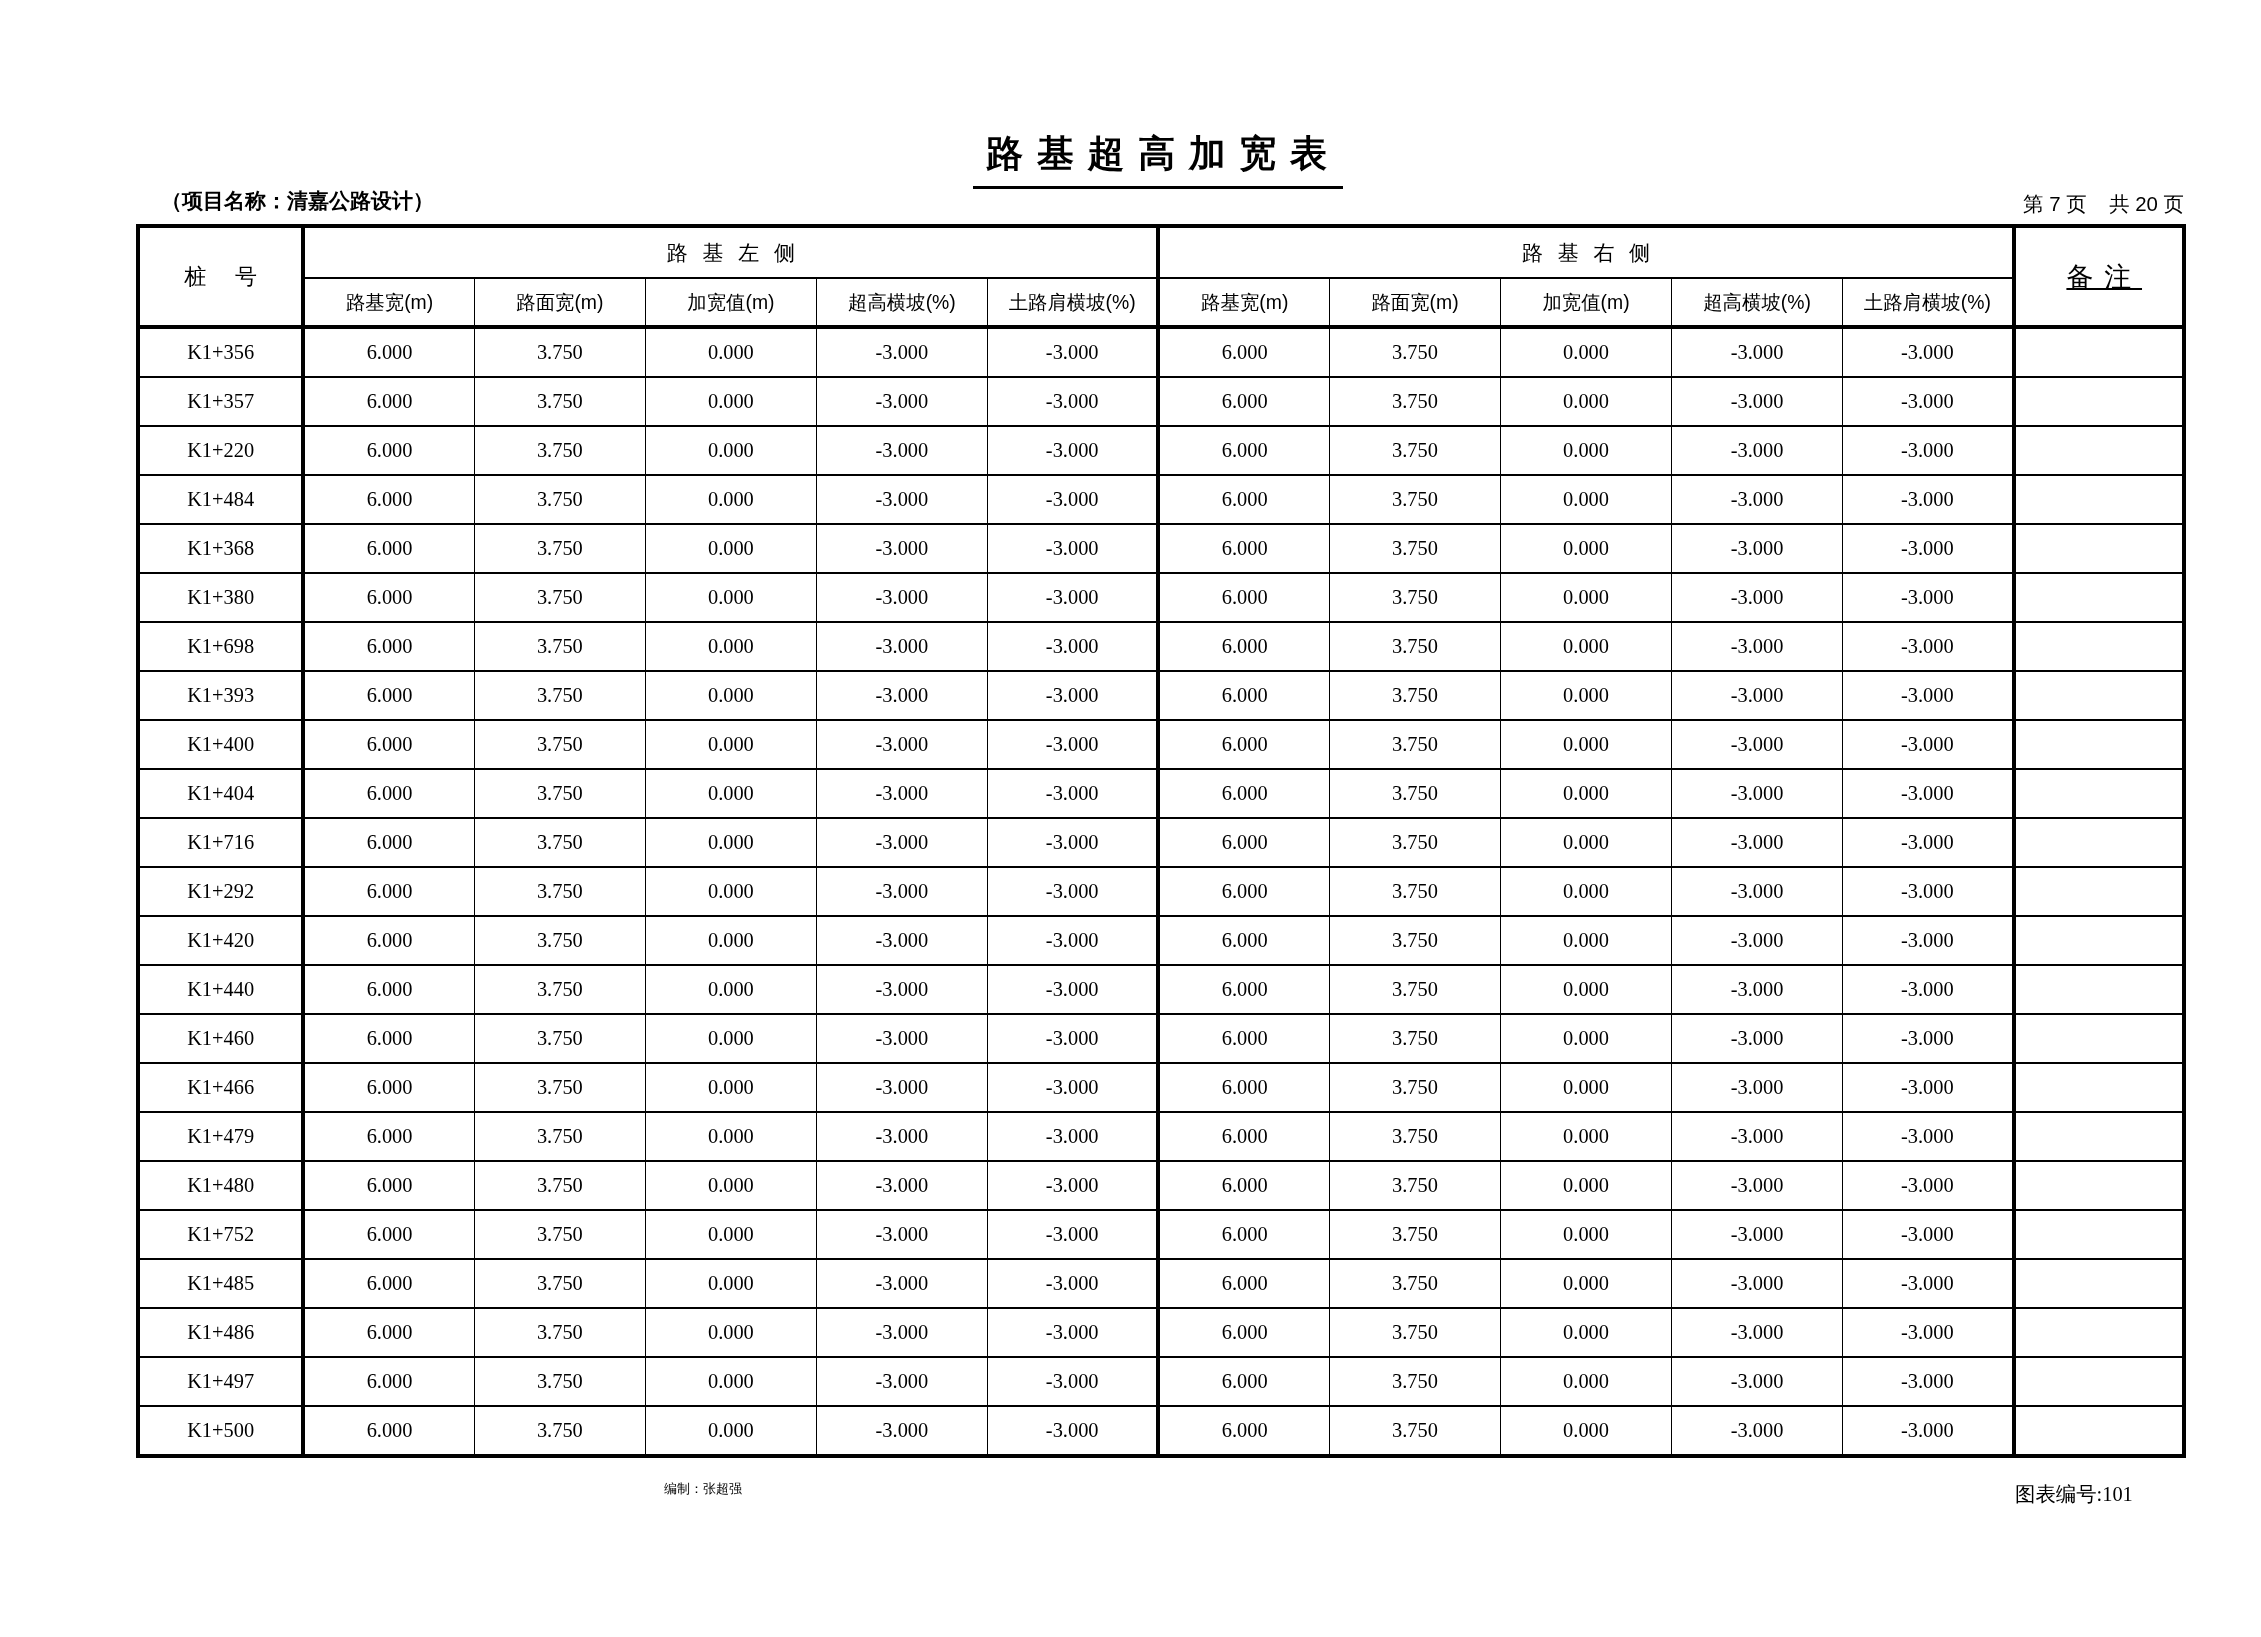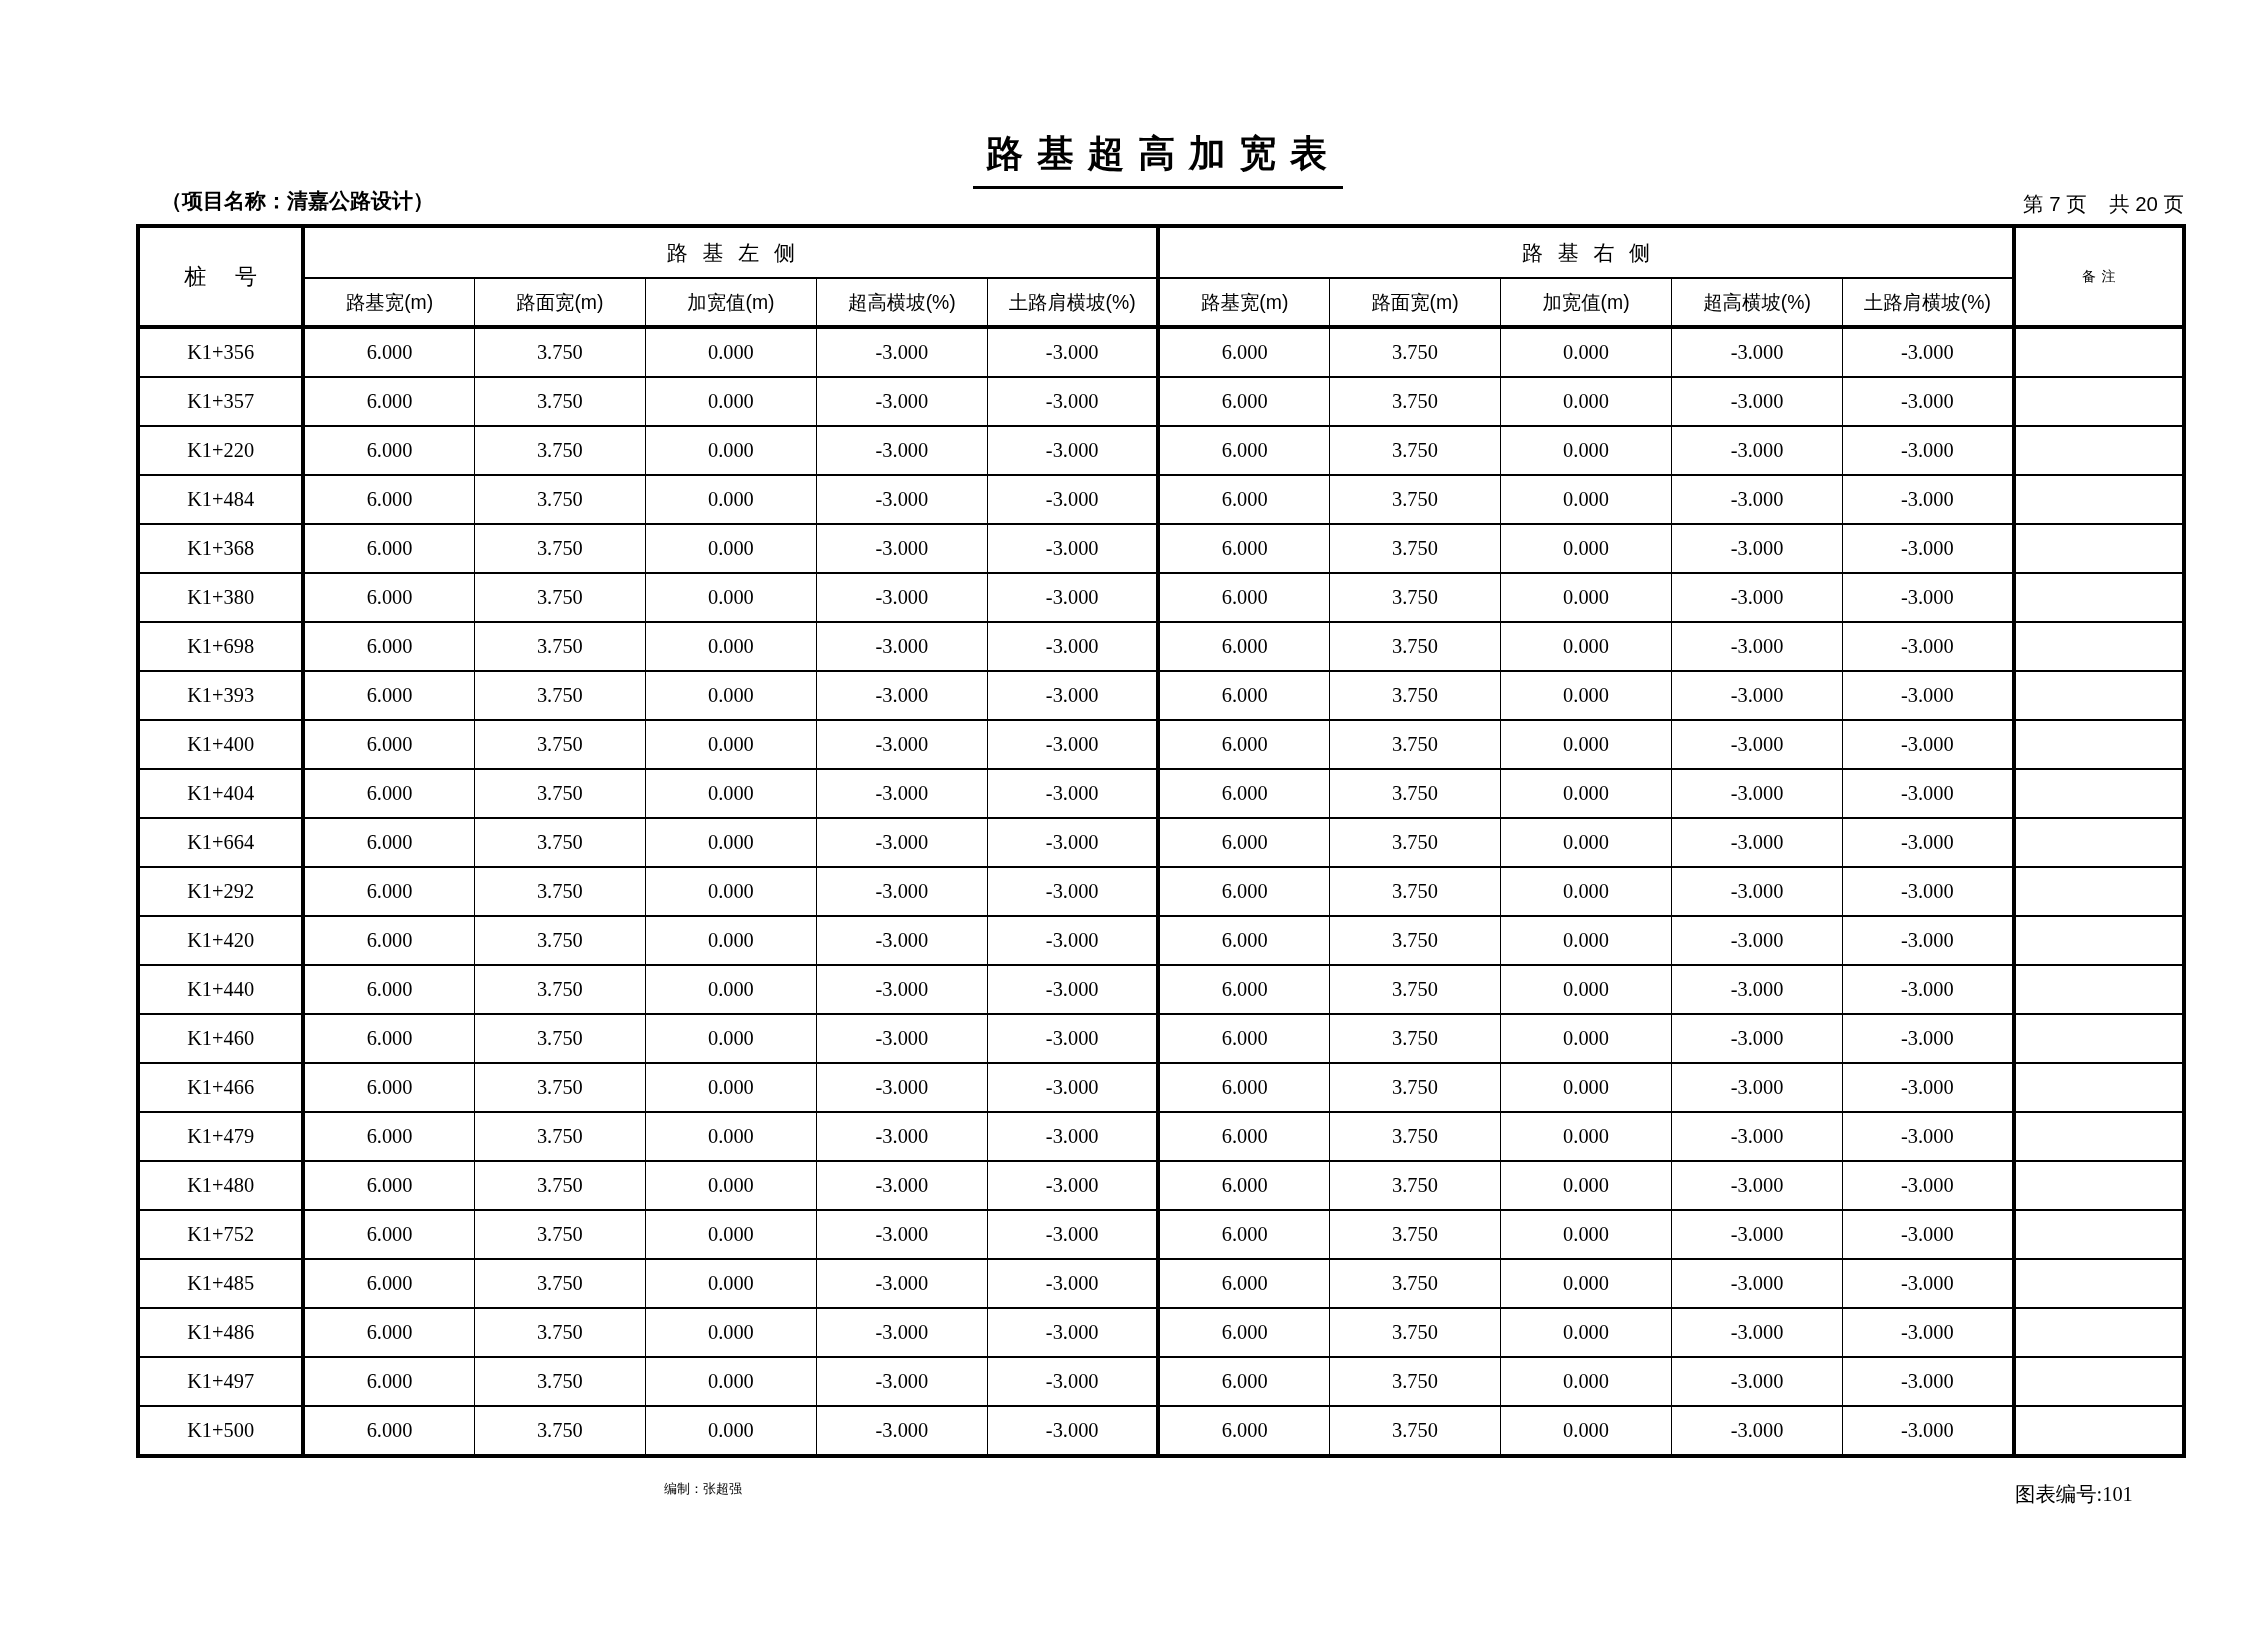--- a/index.html
+++ b/index.html
@@ -75,24 +75,25 @@
     border-bottom: 4.1px solid #000;
   }
   th.group-h {
     height: 49px;
     font-size: 21px;
     letter-spacing: 0.7em;
     padding-left: 0.7em;
     border-bottom: 2.3px solid #000;
   }
   th.remark-h {
-    font-size: 14px;
+    font-size: 27px;
     letter-spacing: 0.4em;
     padding-left: 0.4em;
     border-bottom: 4.1px solid #000;
+    text-decoration: underline;
   }
   tr.sub th {
     height: 46px;
     font-size: 19.4px;
     border-bottom: 4.1px solid #000;
   }
   .thickR { border-right: 4.5px solid #000 !important; }
   .tbl tbody td {
     height: 47px;
     font-family: "Liberation Serif", serif;
@@ -301,21 +302,21 @@
           <td>-3.000</td>
           <td class="thickR">-3.000</td>
           <td>6.000</td>
           <td>3.750</td>
           <td>0.000</td>
           <td>-3.000</td>
           <td class="thickR">-3.000</td>
           <td></td>
         </tr>
         <tr>
-          <td class="thickR">K1+664</td>
+          <td class="thickR">K1+716</td>
           <td>6.000</td>
           <td>3.750</td>
           <td>0.000</td>
           <td>-3.000</td>
           <td class="thickR">-3.000</td>
           <td>6.000</td>
           <td>3.750</td>
           <td>0.000</td>
           <td>-3.000</td>
           <td class="thickR">-3.000</td>

